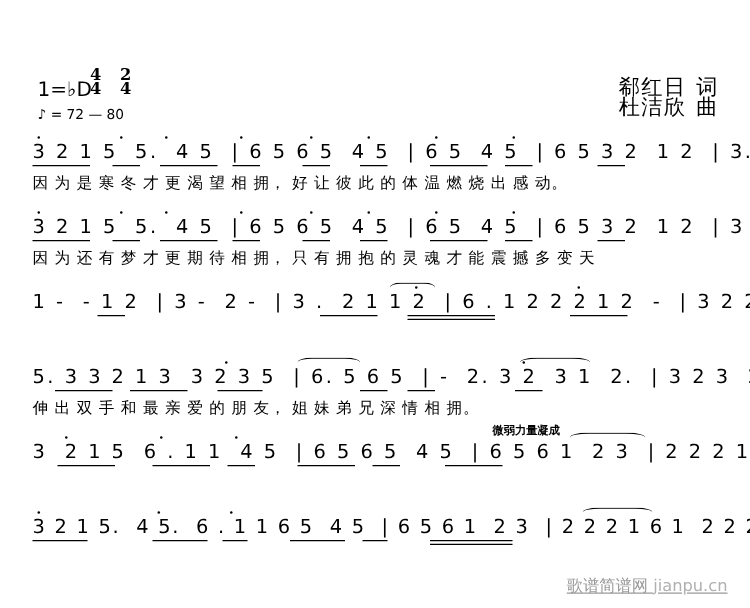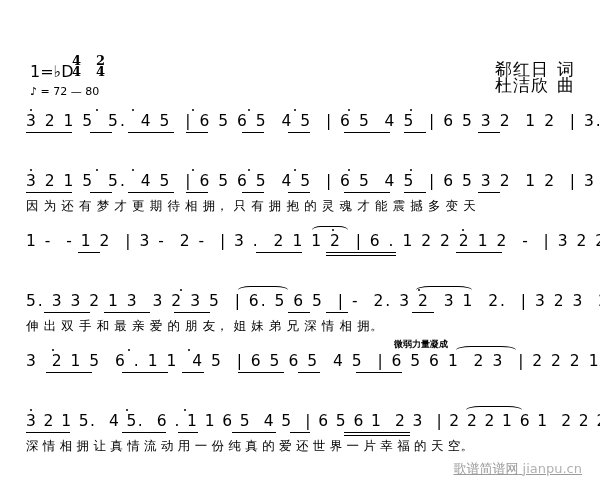--- a/index.html
+++ b/index.html
@@ -209,20 +209,23 @@
       <span class="beam" style="left:452px;top:20px; width:22px;"></span>
 
       <span class="odot" style="left:4px;  top:-3px;"></span>
       <span class="odot" style="left:70px; top:-3px;"></span>
       <span class="odot" style="left:106px;top:-3px;"></span>
       <span class="odot" style="left:166px;top:-3px;"></span>
       <span class="odot" style="left:222px;top:-3px;"></span>
       <span class="odot" style="left:268px;top:-3px;"></span>
       <span class="odot" style="left:322px;top:-3px;"></span>
       <span class="odot" style="left:384px;top:-3px;"></span>
+    </div>
+    <div class="lyrics">
+      <span class="lw" style="left:0;letter-spacing:0.6px;">因 为 是 寒 冬 才 更 渴 望 相 拥， 好 让 彼 此 的 体 温 燃 烧 出 感 动。</span>
     </div>
   </div>
 
   <div class="system" style="top:172px;">
     <div class="notes">
       <span class="tok" style="left:0;letter-spacing:2.0px;">3 2 1 5  5.  4 5  | 6 5 6 5  4 5  | 6 5  4 5  | 6 5 3 2  1 2  | 3 .  1 2  -</span>
       <span class="beam" style="left:0px;  top:20px; width:46px;"></span>
       <span class="beam" style="left:64px; top:20px; width:22px;"></span>
       <span class="beam" style="left:102px;top:20px; width:46px;"></span>
       <span class="beam" style="left:160px;top:20px; width:22px;"></span>
@@ -303,23 +306,20 @@
       <span class="beam" style="left:152px;top:20px; width:20px;"></span>
       <span class="beam" style="left:206px;top:20px; width:44px;"></span>
       <span class="beam" style="left:264px;top:20px; width:20px;"></span>
       <span class="beam" style="left:318px;top:20px; width:66px;"></span>
       <span class="beam2" style="left:318px;top:23px; width:66px;"></span>
       <span class="odot" style="left:4px;  top:-3px;"></span>
       <span class="odot" style="left:100px;top:-3px;"></span>
       <span class="odot" style="left:158px;top:-3px;"></span>
       <span class="slur" style="left:440px;top:-6px;width:56px;"></span>
     </div>
-    <div class="lyrics">
-      <span class="lw" style="left:0;letter-spacing:0.2px;">深 情 相 拥 让 真 情 流 动 用 一 份 纯 真 的 爱 还 世 界 一 片 幸 福 的 天 空。</span>
-    </div>
   </div>
 
   <div class="watermark">
     <span>歌谱简谱网</span>
     <span class="site">jianpu.cn</span>
   </div>
 
 </div>
 
 </body></html>

